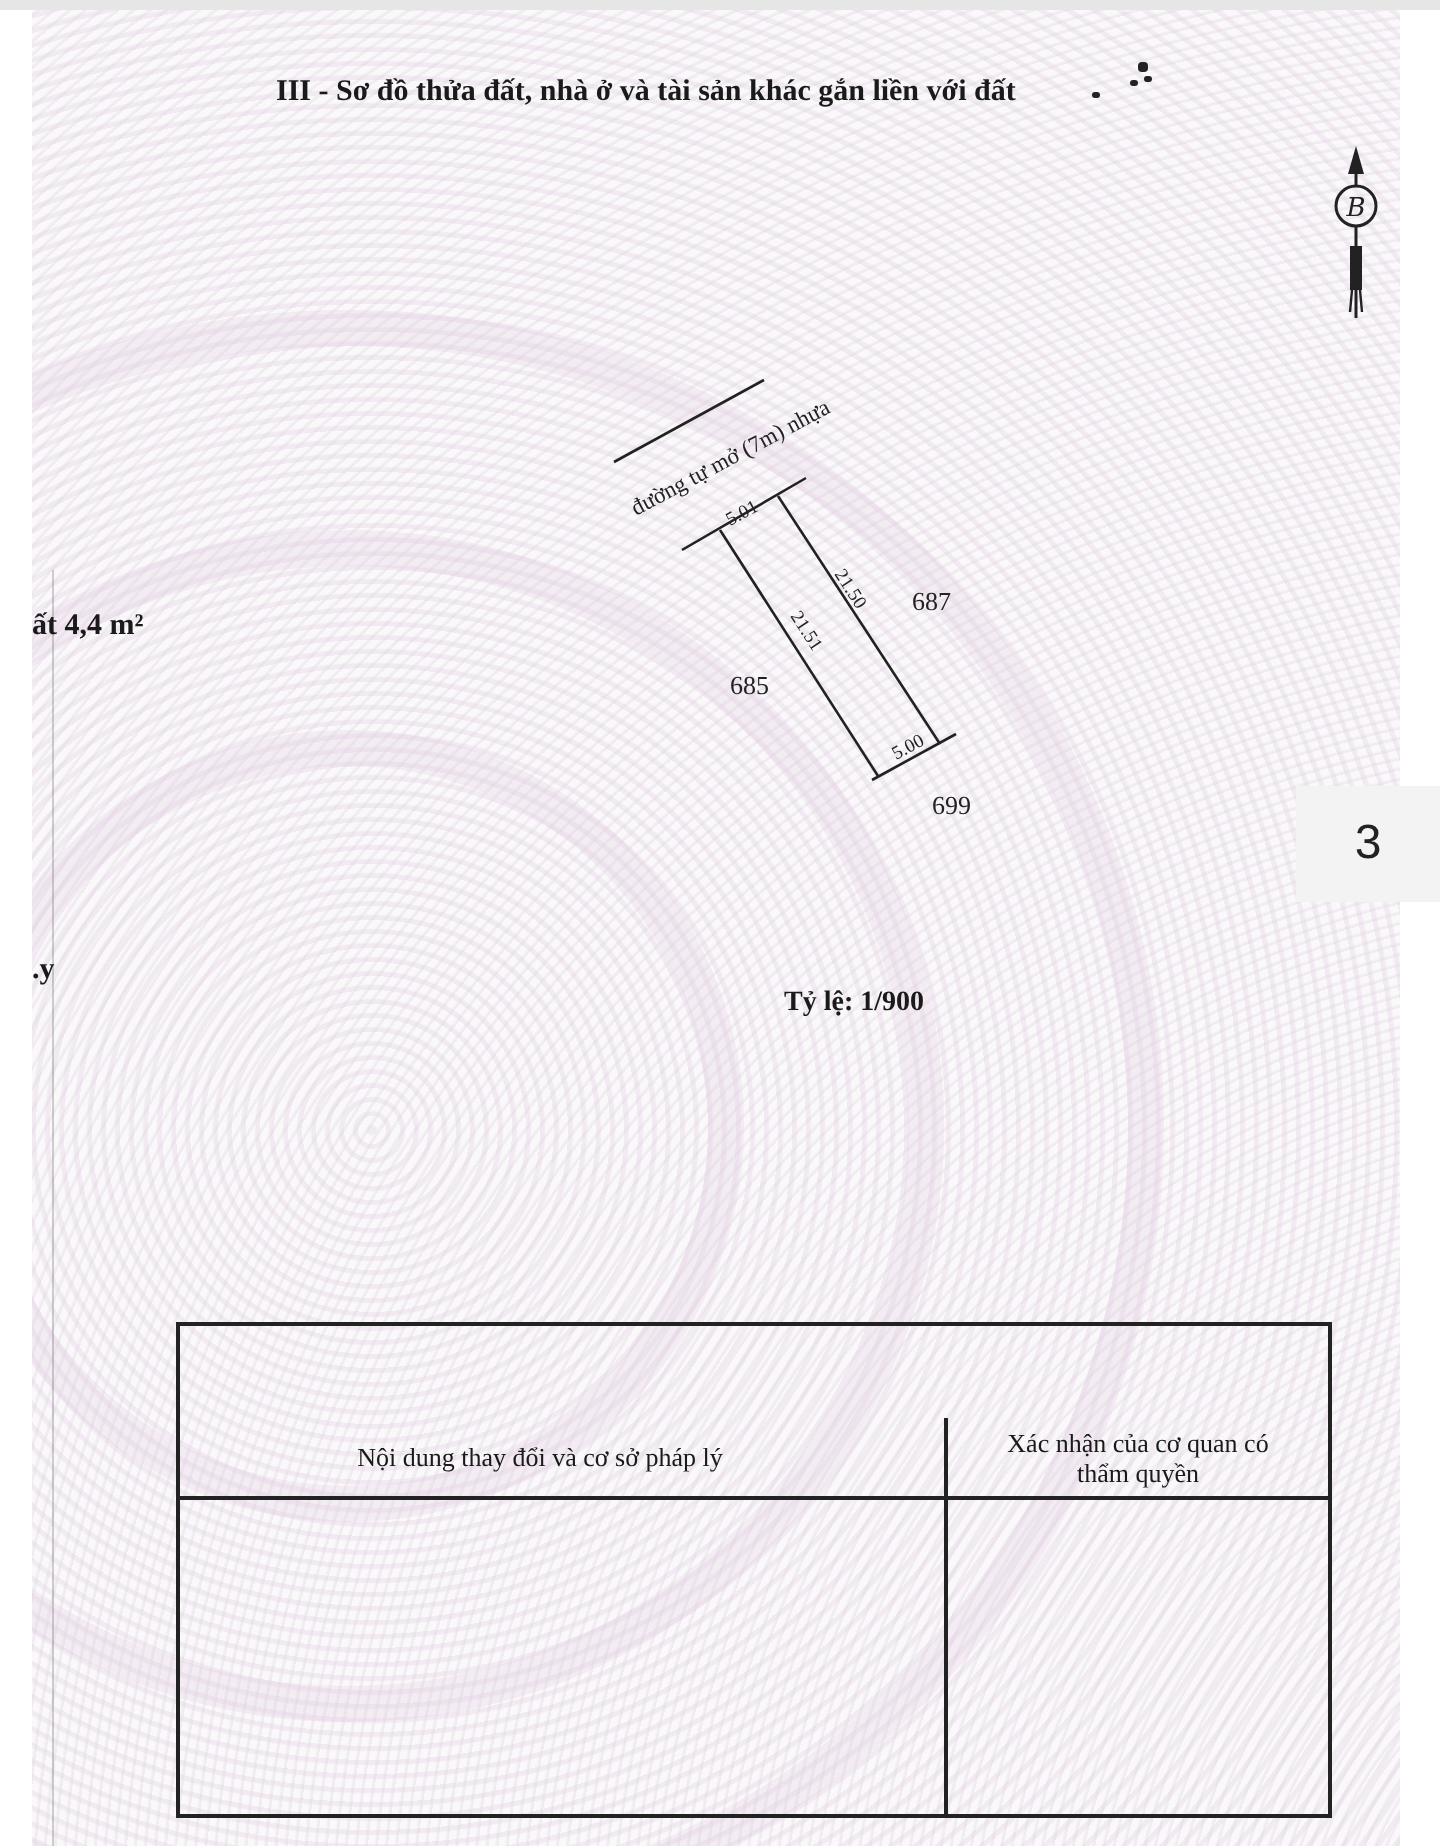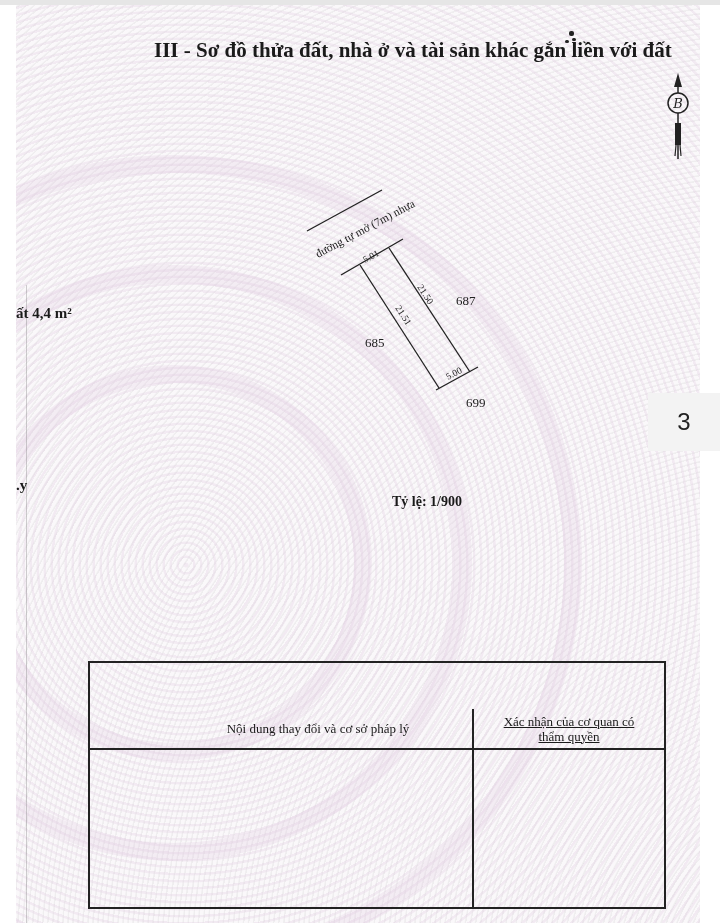--- a/index.html
+++ b/index.html
@@ -42,23 +42,23 @@
     pointer-events: none;
   }
   .left-edge-line {
     position: absolute;
     left: 10px; top: 280px;
     width: 1px; height: 640px;
     background: rgba(120,120,120,0.35);
   }
   .section-title {
     position: absolute;
-    left: 138px; top: 33px;
+    left: 122px; top: 33px;
     font-weight: bold;
-    font-size: 21px;
+    font-size: 15px;
     white-space: nowrap;
   }
   .scribble {
     position: absolute;
     width: 4px; height: 3px;
     background: #222;
     border-radius: 2px;
   }
   .north-arrow {
     position: absolute;
@@ -127,21 +127,21 @@
   .col-head {
     position: absolute;
     top: 46px; height: 39px;
     display: flex;
     align-items: center;
     justify-content: center;
     text-align: center;
     font-size: 13px;
     line-height: 15px;
   }
-  .col-head.left { left: 0; width: 360px; padding-left: 48px; }
+  .col-head.left { left: 0; width: 360px; }
   .col-head.right { left: 384px; width: 190px; }
   .cell {
     position: absolute;
     top: 87px; height: 157px;
   }
   .cell.left { left: 0; width: 382px; }
   .cell.right { left: 384px; width: 190px; }
 </style>
 </head>
 <body>
@@ -197,21 +197,21 @@
 
     <text x="349" y="342" font-family="Liberation Serif, serif" font-size="13" fill="#222">685</text>
     <text x="440" y="300" font-family="Liberation Serif, serif" font-size="13" fill="#222">687</text>
     <text x="450" y="402" font-family="Liberation Serif, serif" font-size="13" fill="#222">699</text>
   </svg>
 
   <div class="scale-label" style="left:376px; top:489px;">Tỷ lệ: 1/900</div>
 
   <div class="changes-table" style="left:72px; top:656px;">
     <div class="col-head left">Nội dung thay đổi và cơ sở pháp lý</div>
-    <div class="col-head right" style="padding:0 20px; box-sizing:border-box;text-decoration:underline;">Xác nhận của cơ quan có thẩm quyền</div>
+    <div class="col-head right" style="padding:0 20px; box-sizing:border-box;">Xác nhận của cơ quan có thẩm quyền</div>
     <div class="header-bottom"></div>
     <div class="col-divider"></div>
     <div class="cell left"></div>
     <div class="cell right"></div>
   </div>
 </div>
 
 <div class="page-tab">3</div>
 
 </body></html>

